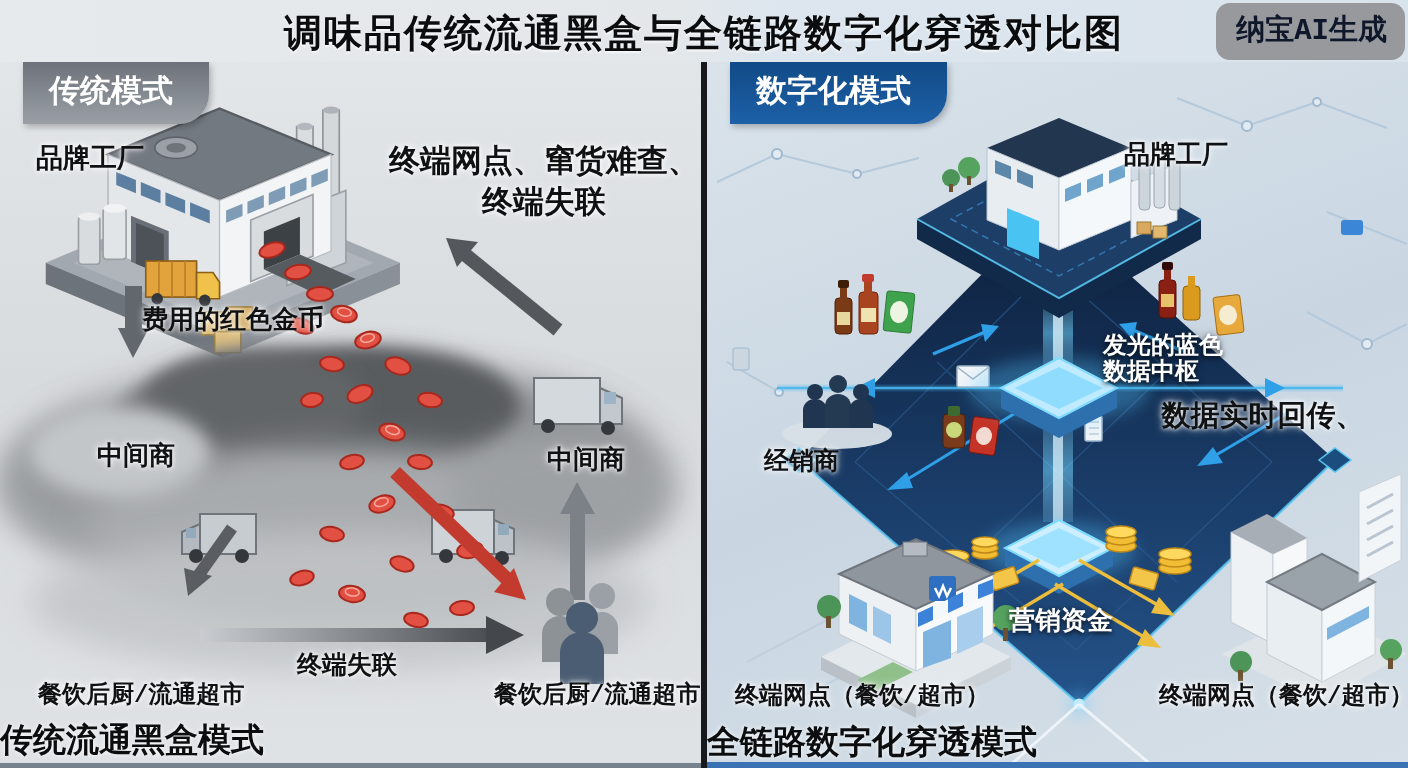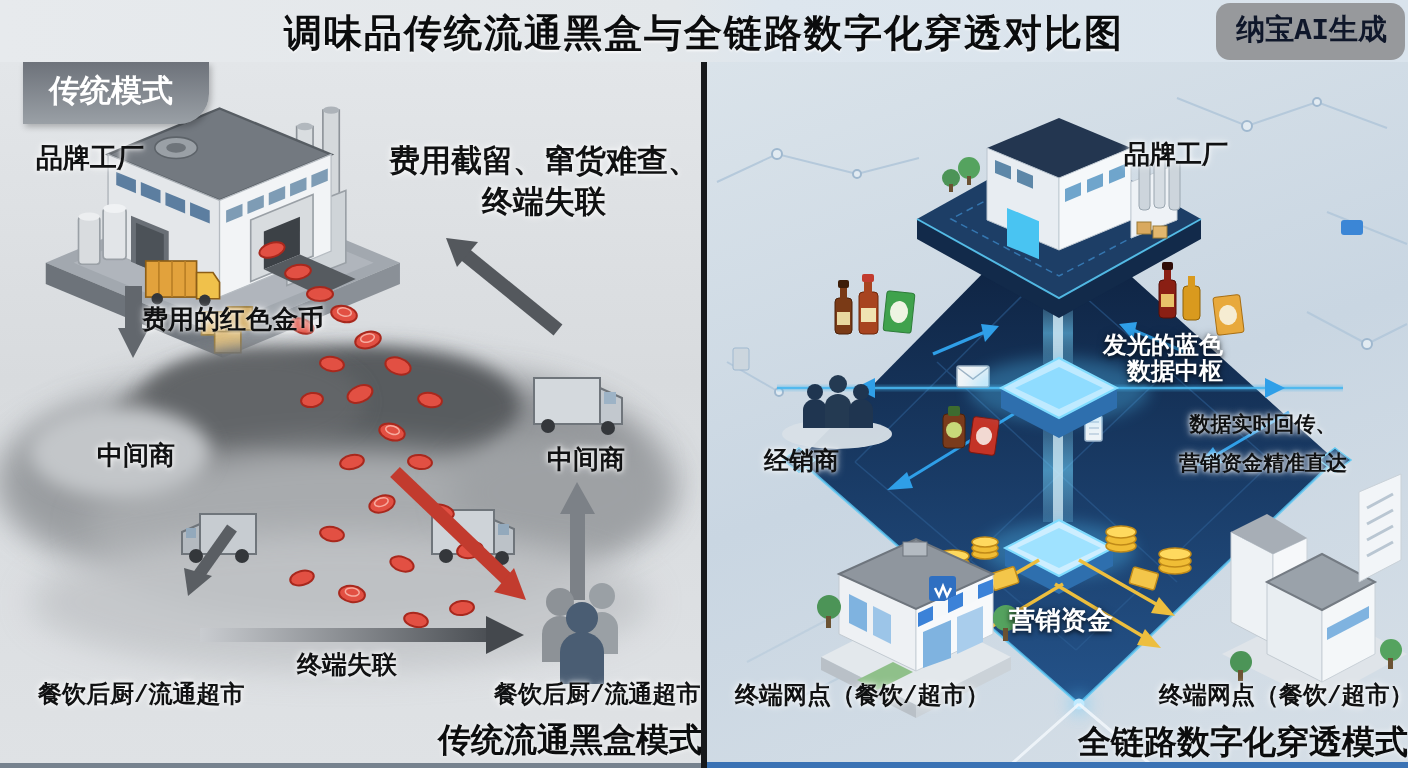--- a/index.html
+++ b/index.html
@@ -15,24 +15,24 @@
   .panel.left{left:0;width:702px;background:linear-gradient(180deg,#e3e6e9 0%,#d8dbde 45%,#dfe2e5 100%);}
   .panel.right{left:707px;width:701px;background:linear-gradient(160deg,#dae3ea 0%,#c9d6e2 50%,#d6dfe7 100%);}
   .divider{position:absolute;top:62px;left:701px;width:6px;height:706px;background:#17191c;z-index:8;}
   .panel-badge{position:absolute;top:0;left:0;color:#fff;font-weight:700;font-size:31px;
     padding:8px 36px 12px 26px;border-radius:0 0 30px 0;z-index:5;
     box-shadow:2px 3px 6px rgba(0,0,0,.25);margin-left:23px;}
   .panel.left .panel-badge{background:linear-gradient(180deg,#6d727a,#9aa0a6);}
   .panel.right .panel-badge{background:linear-gradient(180deg,#114a87,#1d60a7);}
   .art{position:absolute;top:0;left:0;width:100%;height:100%;z-index:1;}
   .label{position:absolute;font-weight:700;color:#101112;z-index:4;white-space:nowrap;
-    text-shadow:0 0 4px rgba(255,255,255,.95),0 0 9px rgba(255,255,255,.8);text-align:right;}
+    text-shadow:0 0 4px rgba(255,255,255,.95),0 0 9px rgba(255,255,255,.8);}
   .label.white{color:#fff;text-shadow:0 2px 4px rgba(0,0,0,.65),0 0 8px rgba(0,0,0,.35);}
   .label.center{text-align:center;}
-  .caption{position:absolute;left:0;width:100%;text-align:right;font-weight:700;
+  .caption{position:absolute;left:0;width:100%;text-align:left;font-weight:700;
     font-size:33px;color:#0c0d0e;z-index:4;text-shadow:0 0 5px rgba(255,255,255,.9);}
   .strip{position:absolute;bottom:0;left:0;width:100%;z-index:5;}
   .panel.left .strip{height:5px;background:#76828e;}
   .panel.right .strip{height:6px;background:#3a72b4;}
 </style>
 </head>
 <body>
 
 <div class="stage">
   <div class="main-title">调味品传统流通黑盒与全链路数字化穿透对比图</div>
@@ -217,21 +217,21 @@
         <circle cx="602" cy="534" r="13" fill="#9aa0a5"></circle>
         <path d="M586,592 v-26 a16,16 0 0 1 32,0 v26 z" fill="#9aa0a5"></path>
         <circle cx="582" cy="556" r="16" fill="#4a5d73"></circle>
         <path d="M560,622 v-32 a22,20 0 0 1 44,0 v32 z" fill="#4a5d73"></path>
       </g>
     </svg>
 
     <div class="panel-badge">传统模式</div>
     <div class="label" style="left:36px;top:78px;font-size:27px;">品牌工厂</div>
     <div class="label center" style="left:388px;top:80px;width:312px;font-size:31px;line-height:41px;">
-      <div>费用截留、窜货难查、</div>
+      <div>终端网点、窜货难查、</div>
       <div>终端失联</div>
     </div>
     <div class="label" style="left:142px;top:240px;font-size:26px;">费用的红色金币</div>
     <div class="label" style="left:97px;top:376px;font-size:26px;">中间商</div>
     <div class="label" style="left:547px;top:380px;font-size:26px;">中间商</div>
     <div class="label center" style="left:262px;top:586px;width:170px;font-size:25px;">终端失联</div>
     <div class="label" style="left:38px;top:616px;font-size:24px;">餐饮后厨/流通超市</div>
     <div class="label" style="left:494px;top:616px;font-size:24px;">餐饮后厨/流通超市</div>
     <div class="caption" style="top:656px;">传统流通黑盒模式</div>
     <div class="strip"></div>
@@ -494,28 +494,28 @@
           <rect x="681" y="596" width="5" height="11" fill="#6b5233"></rect>
       </g>
 
       <g>
         <circle cx="372" cy="642" r="11" fill="#54c8ff" opacity=".4" filter="url(#bl8)"></circle>
         <circle cx="372" cy="642" r="5.5" fill="#bfeaff"></circle>
         <path d="M372,642 L300,706 M372,642 L448,706" stroke="#f2f7fb" stroke-width="3" opacity=".85" fill="none"></path>
       </g>
     </svg>
 
+    <div class="panel-badge">数字化模式</div>
     <div class="label" style="left:417px;top:75px;font-size:26px;">品牌工厂</div>
     <div class="label white" style="left:396px;top:272px;font-size:24px;line-height:26px;">
       <div>发光的蓝色</div>
       <div>数据中枢</div>
     </div>
-    <div class="label center" style="left:412px;top:344px;width:288px;font-size:21px;line-height:39px;text-align:center;">
+    <div class="label center" style="left:412px;top:336px;width:288px;font-size:29px;line-height:39px;text-align:center;">
       <div>数据实时回传、</div>
-      <div>营销资金精准直达</div>
     </div>
     <div class="label" style="left:57px;top:382px;font-size:25px;">经销商</div>
     <div class="label white" style="left:302px;top:541px;font-size:26px;">营销资金</div>
     <div class="label" style="left:28px;top:617px;font-size:24px;">终端网点（餐饮/超市）</div>
     <div class="label" style="left:452px;top:617px;font-size:24px;">终端网点（餐饮/超市）</div>
     <div class="caption" style="top:658px;">全链路数字化穿透模式</div>
     <div class="strip"></div>
   </div>
 </div>
 

